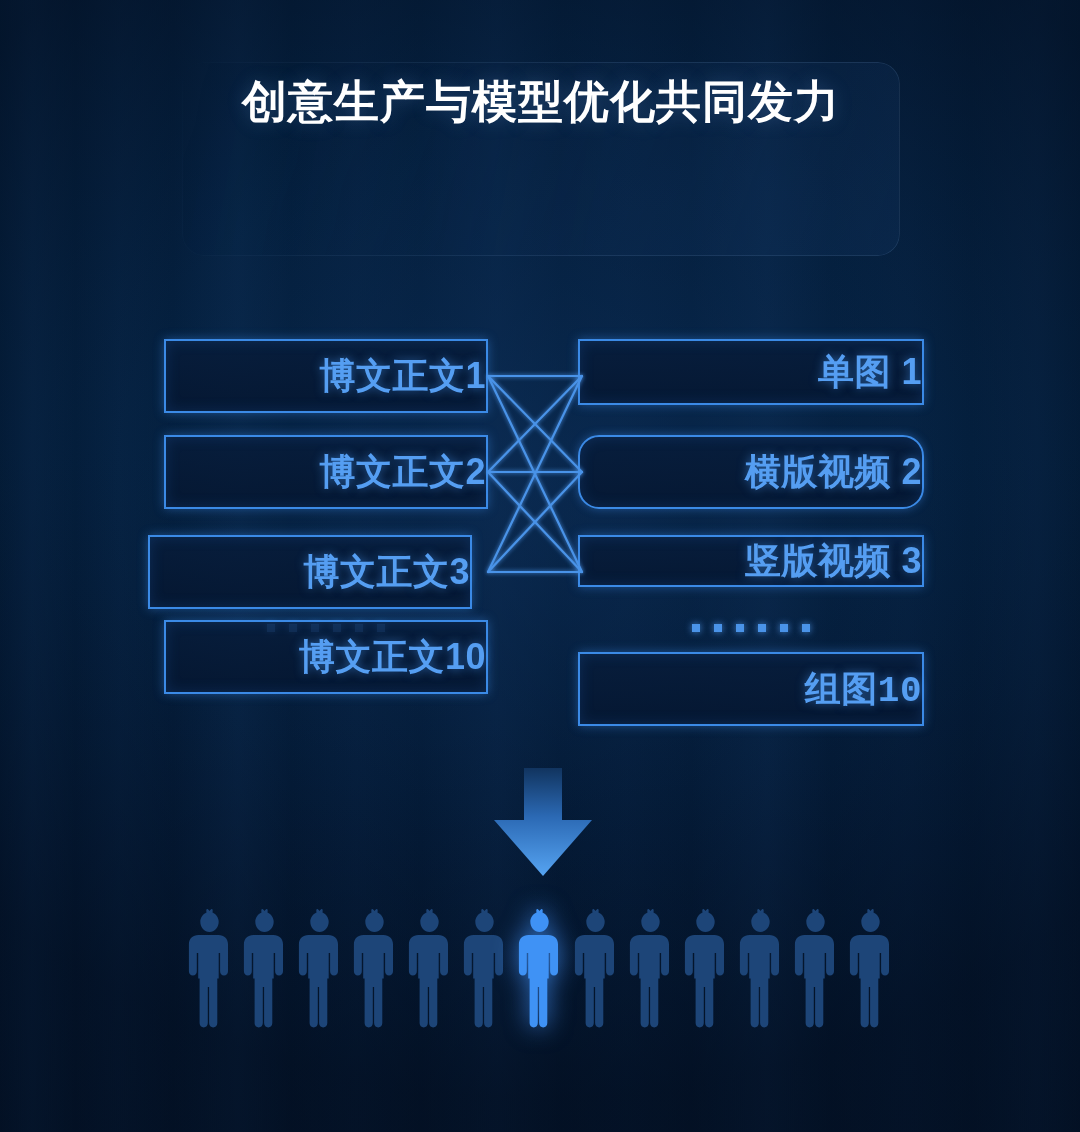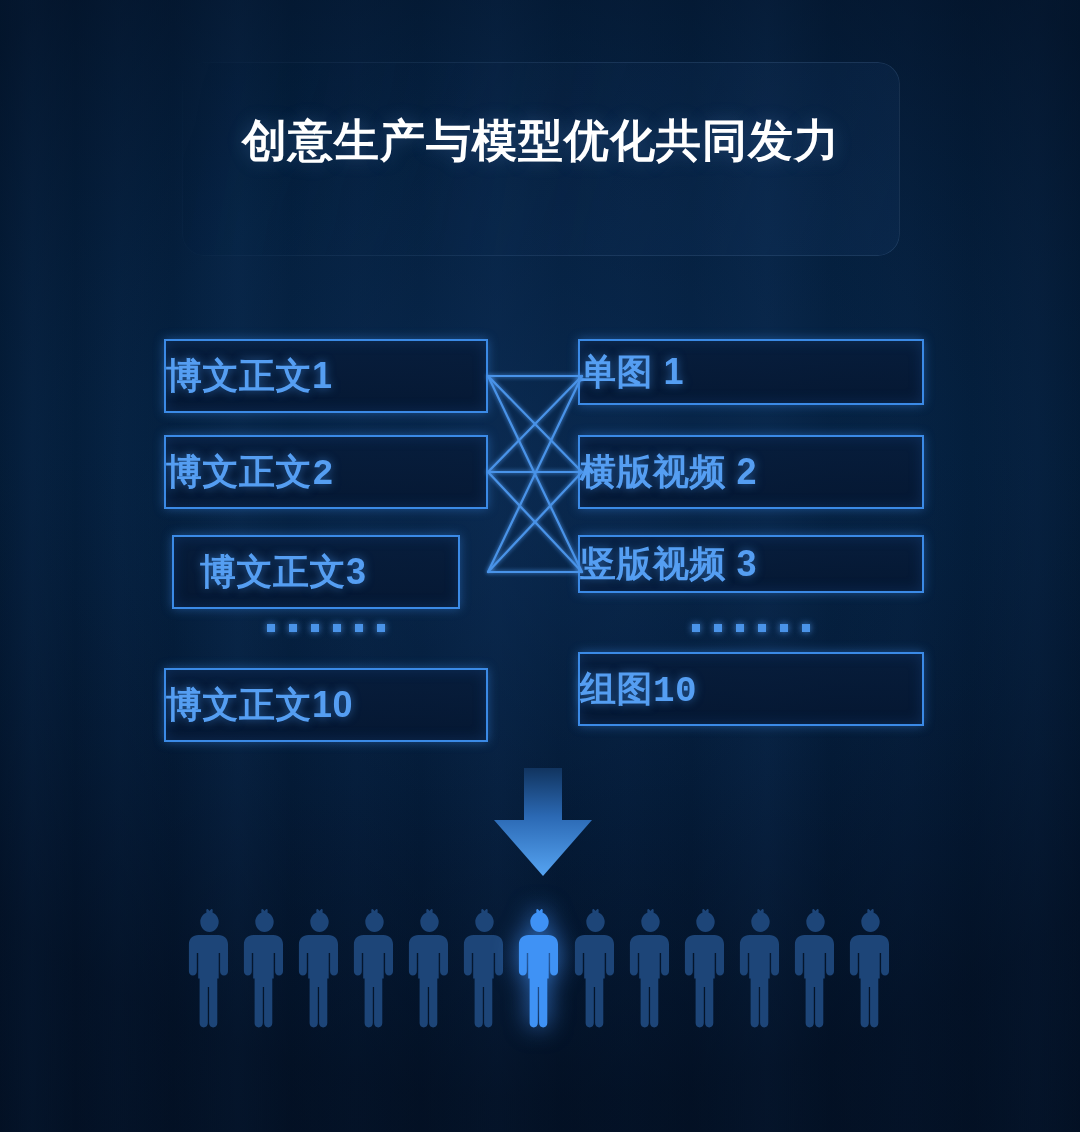--- a/index.html
+++ b/index.html
@@ -54,45 +54,45 @@
     left:182px; top:62px;
     width:718px; height:194px;
     border-radius:22px;
     border:1px solid rgba(150,185,235,0.13);
     background:linear-gradient(110deg, rgba(10,34,66,0.0) 0%, rgba(16,46,86,0.18) 45%, rgba(20,54,98,0.30) 100%);
     -webkit-mask-image:linear-gradient(100deg, rgba(0,0,0,0.05) 0%, rgba(0,0,0,0.55) 22%, #000 60%, #000 100%);
             mask-image:linear-gradient(100deg, rgba(0,0,0,0.05) 0%, rgba(0,0,0,0.55) 22%, #000 60%, #000 100%);
   }
   #title-block {
     position:absolute;
-    left:182px; top:44px;
+    left:182px; top:75px;
     width:718px; height:194px;
     display:flex; flex-direction:column;
-    align-items:center; justify-content:center;
+    align-items:center; justify-content:space-between;
     gap:4px;
   }
   .title-line {
     color:#ffffff;
     font-size:45px;
     font-weight:700;
     letter-spacing:1px;
     line-height:1.18;
     white-space:nowrap;
     text-shadow:0 0 18px rgba(120,180,255,0.25);
   }
 
   
   #diagram { position:absolute; left:0; top:0; width:1080px; height:1132px; }
 
   .node-box {
     position:absolute;
     border:2px solid #3b8ae6;
     background:linear-gradient(180deg, rgba(7,28,58,0.85) 0%, rgba(5,22,48,0.85) 100%);
     box-shadow:0 0 10px rgba(59,138,230,0.45), inset 0 0 14px rgba(30,86,160,0.30);
-    display:flex; align-items:center; justify-content:flex-start;
+    display:flex; align-items:center; justify-content:flex-end;
   }
   .node-label {
     color:#559ef2;
     font-size:36px;
     font-weight:700;
     letter-spacing:0.5px;
     white-space:nowrap;
     text-shadow:0 0 10px rgba(70,150,240,0.55);
   }
   .ellipsis-row {
@@ -133,45 +133,45 @@
   <div id="title-panel"></div>
   <div id="title-block">
     <div class="title-line">创意生产与模型优化共同发力</div>
   </div>
 
   <div id="diagram">
 
     <div class="node-box" style="left:164px; top:339px; width:324px; height:74px;">
       <span class="node-label">博文正文1</span>
     </div>
-    <div class="node-box" style="left:164px; top:435px; width:324px; height:74px;font-family:Liberation Mono, monospace;">
+    <div class="node-box" style="left:164px; top:435px; width:324px; height:74px;">
       <span class="node-label">博文正文2</span>
     </div>
-    <div class="node-box" style="left:172px; top:535px; width:288px; height:74px;padding-left:26px;">
+    <div class="node-box" style="left:148px; top:535px; width:324px; height:74px;padding-left:26px;">
       <span class="node-label">博文正文3</span>
     </div>
     <div class="ellipsis-row" style="left:164px; top:622px; width:324px; height:12px;">
       <span class="ellipsis-dot"></span>
       <span class="ellipsis-dot"></span>
       <span class="ellipsis-dot"></span>
       <span class="ellipsis-dot"></span>
       <span class="ellipsis-dot"></span>
       <span class="ellipsis-dot"></span>
     </div>
-    <div class="node-box" style="left:164px; top:668px; width:324px; height:74px;">
+    <div class="node-box" style="left:164px; top:620px; width:324px; height:74px;">
       <span class="node-label">博文正文10</span>
     </div>
 
     <div class="node-box" style="left:578px; top:339px; width:346px; height:66px;">
       <span class="node-label">单图 1</span>
     </div>
-    <div class="node-box" style="left:578px; top:435px; width:346px; height:74px;">
+    <div class="node-box" style="left:578px; top:435px; width:346px; height:74px;border-radius:21px;">
       <span class="node-label">横版视频 2</span>
     </div>
-    <div class="node-box" style="left:578px; top:535px; width:346px; height:58px;">
+    <div class="node-box" style="left:578px; top:535px; width:346px; height:52px;">
       <span class="node-label">竖版视频 3</span>
     </div>
     <div class="ellipsis-row" style="left:578px; top:622px; width:346px; height:12px;">
       <span class="ellipsis-dot"></span>
       <span class="ellipsis-dot"></span>
       <span class="ellipsis-dot"></span>
       <span class="ellipsis-dot"></span>
       <span class="ellipsis-dot"></span>
       <span class="ellipsis-dot"></span>
     </div>

